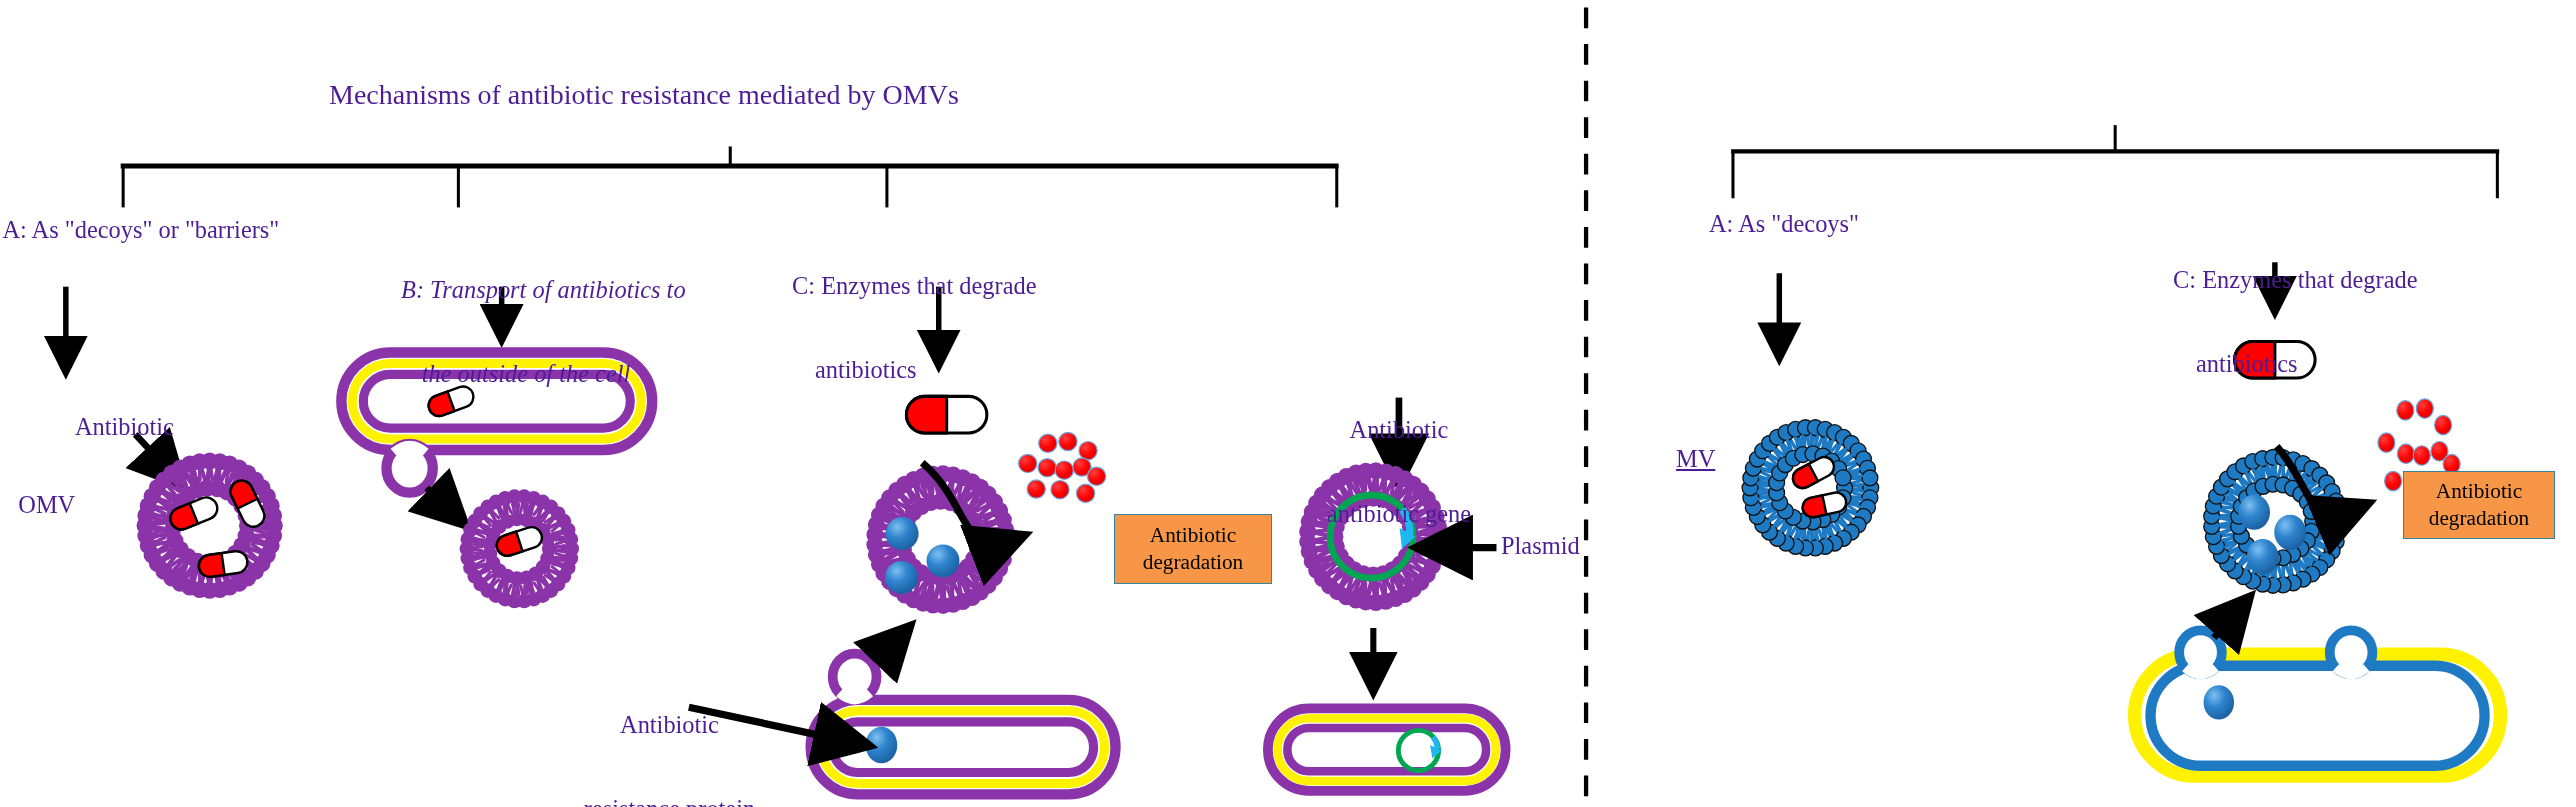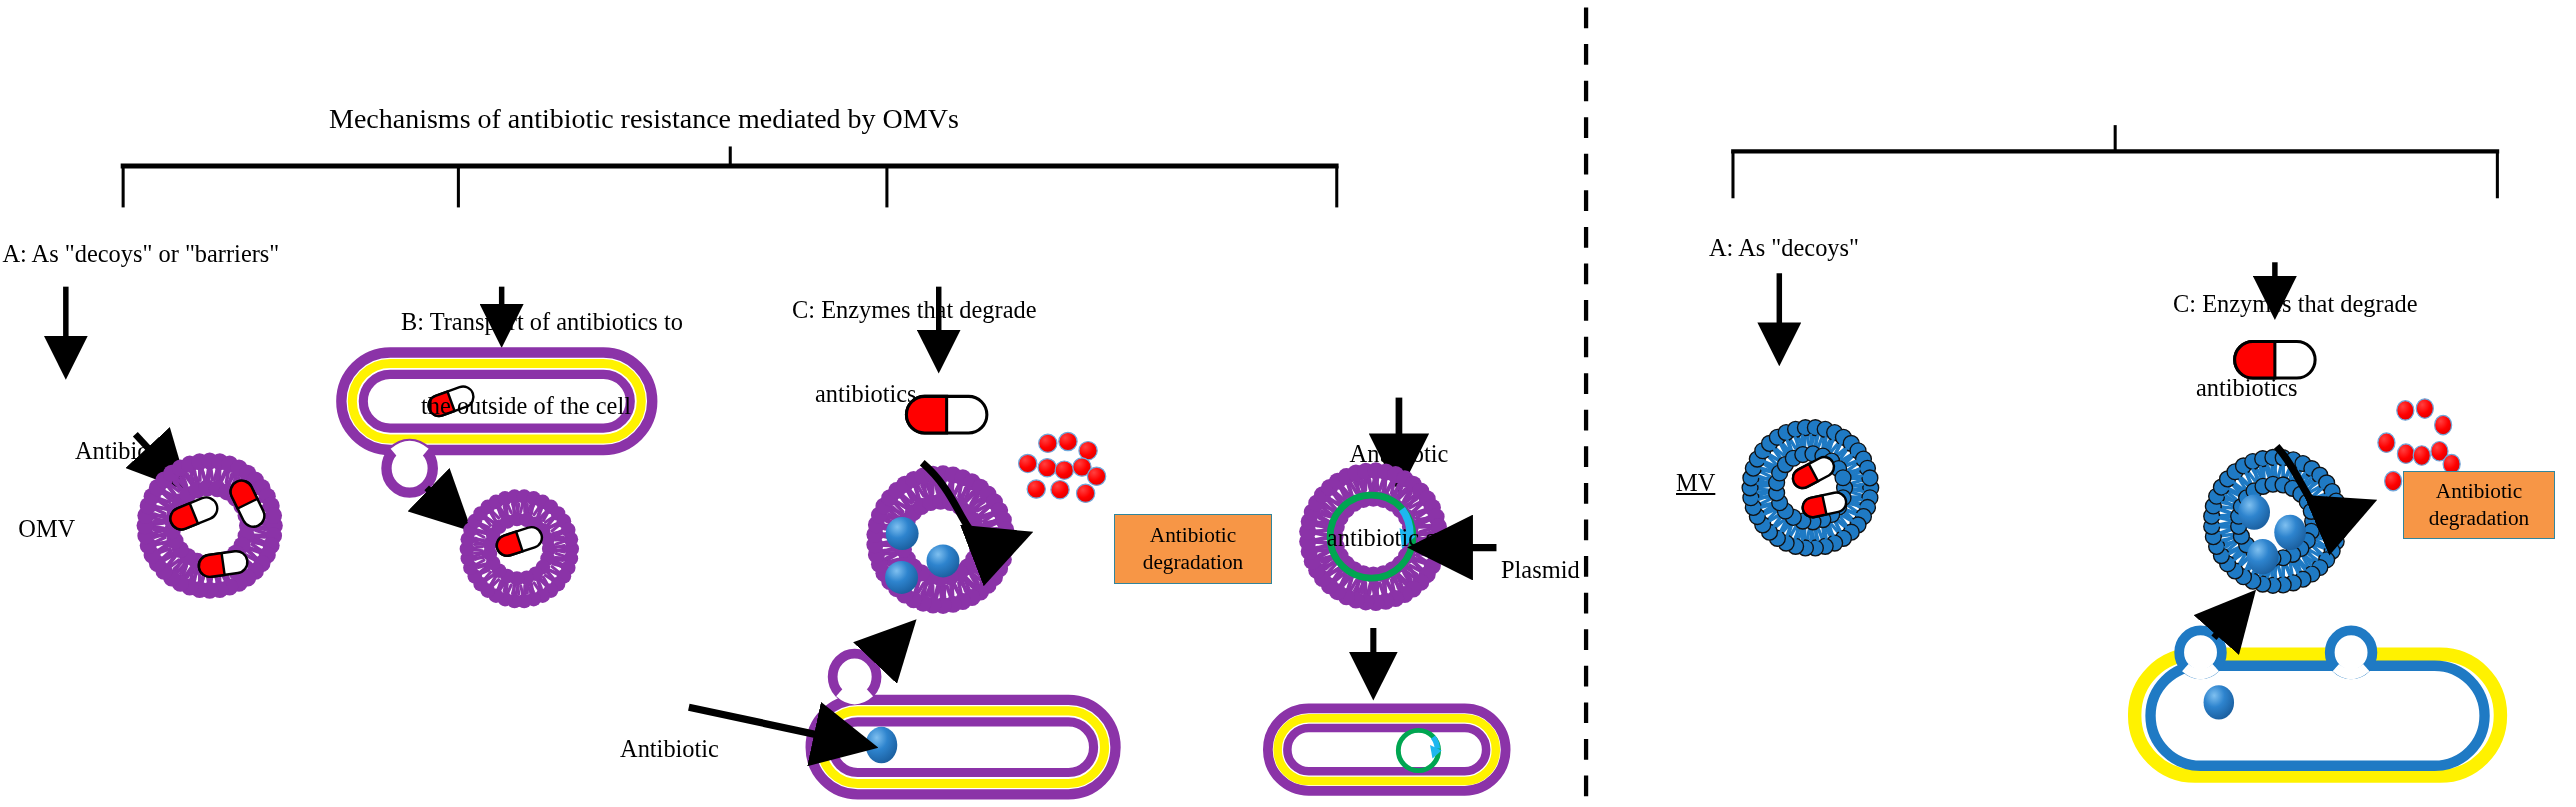--- a/index.html
+++ b/index.html
@@ -1,20 +1,20 @@
 <!DOCTYPE html>
 <html style="font-size:9.8px"><head>
 <meta charset="utf-8">
 <style>
   html,body{margin:0;padding:0;background:#ffffff;}
   body{width:2576px;height:808px;position:relative;overflow:hidden;
        font-family:"Liberation Serif","DejaVu Serif",serif;color:#000;}
   .fig{position:absolute;inset:0;}
   svg.layer{position:absolute;left:0;top:0;width:2576px;height:808px;}
-  .txt{position:absolute;white-space:pre;line-height:1.15;color:#000000;margin-top:24px;}
+  .txt{position:absolute;white-space:pre;line-height:1.15;color:#4c1d95;}
   .title{font-size:28px;}
   .cap{font-size:24.4px;}
   .lab{font-size:24.4px;}
   .degbox{position:absolute;background:#F79646;border:1.2px solid #31859C;
           box-sizing:border-box;display:flex;flex-direction:column;
           align-items:center;justify-content:center;font-size:21.3px;line-height:1.25;}
   .ctr{text-align:center;}
 </style>
 </head>
 <body>
@@ -1330,21 +1330,21 @@
       <path d="M3832,1095 q25,22 50,0" fill="#fff" stroke="#fff" stroke-width="16"></path>
       <ellipse cx="3640" cy="1152" rx="25" ry="28" fill="url(#pgrad)"></ellipse>
     </g>
     <line x1="3632" y1="1046" x2="3688" y2="982" stroke="#000" stroke-width="11" marker-end="url(#ahS)"></line>
   </svg>
 
   <div class="txt title" style="left:329px;top:79px;">Mechanisms of antibiotic resistance mediated by OMVs</div>
 
   <div class="txt cap" style="left:2.4px;top:216px;">A: As "decoys" or "barriers"</div>
 
-  <div class="txt cap ctr" style="left:401px;top:228px;width:250px;">
+  <div class="txt cap ctr" style="left:401px;top:220px;width:250px;font-style:italic;">
     <div>B: Transport of antibiotics to</div>
     <div>the outside of the cell</div>
   </div>
 
   <div class="txt cap" style="left:792px;top:216px;">
     <div>C: Enzymes that degrade</div>
     <div style="padding-left:23px;">antibiotics</div>
   </div>
 
 

